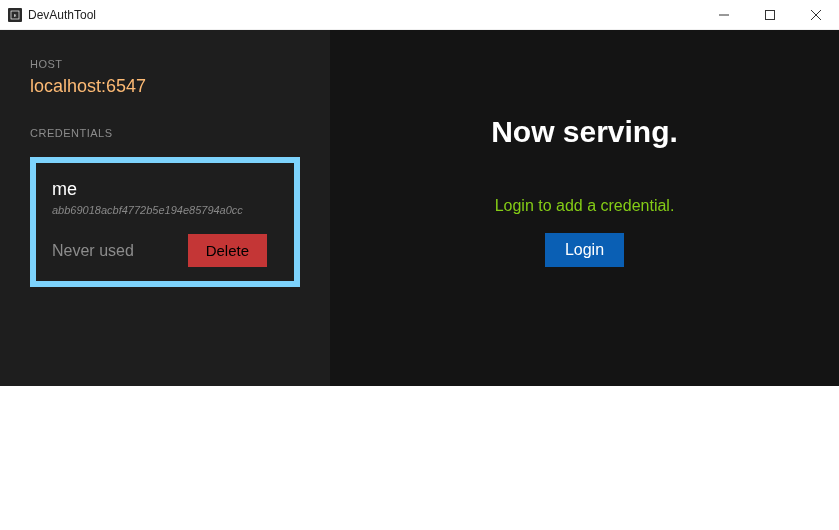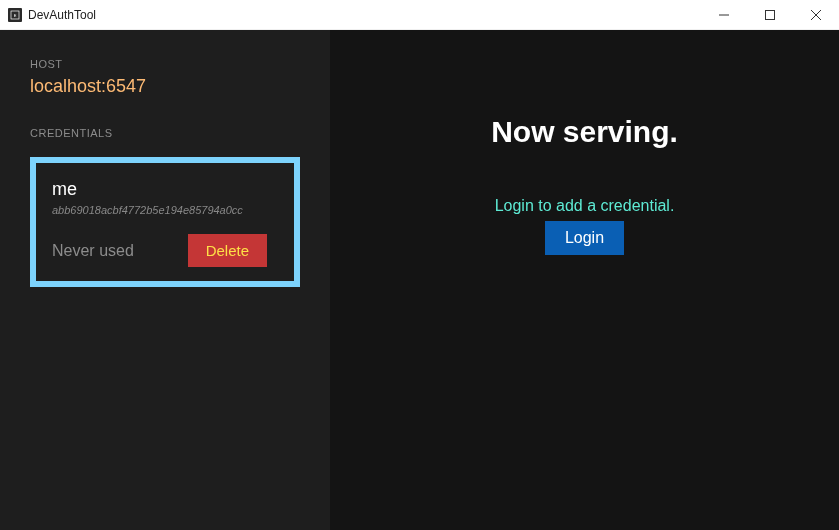--- a/index.html
+++ b/index.html
@@ -54,21 +54,21 @@
       justify-content: center;
       color: #333;
       cursor: pointer;
     }
     .window-control svg {
       width: 10px;
       height: 10px;
     }
     .app-body {
       display: flex;
-      height: 500px;
+      height: 356px;
       justify-content: flex-end;
     }
     .sidebar {
       width: 330px;
       background: #1e1e1e;
       padding: 28px 30px;
       color: #ccc;
     }
     .section-label {
       font-size: 11px;
@@ -107,21 +107,21 @@
       display: flex;
       justify-content: space-between;
       align-items: center;
     }
     .cred-status {
       font-size: 16px;
       color: #8c8c8c;
     }
     .delete-btn {
       background: #c43636;
-      color: #fde047;
+      color: #000000;
       border: none;
       padding: 8px 18px;
       font-size: 15px;
       cursor: pointer;
     }
     .main {
       flex: 1;
       background: #141414;
       display: flex;
       flex-direction: column;
@@ -130,22 +130,22 @@
       padding-top: 85px;
       color: #fff;
     }
     .main-heading {
       font-size: 30px;
       font-weight: bold;
       margin-bottom: 48px;
     }
     .main-sub {
       font-size: 16px;
-      color: #5eead4;
-      margin-bottom: 6px;
+      color: #84cc16;
+      margin-bottom: 18px;
     }
     .login-btn {
       background: #0a5fb4;
       color: #fff;
       border: none;
       padding: 8px 20px;
       font-size: 16px;
       cursor: pointer;
     }
   </style>

